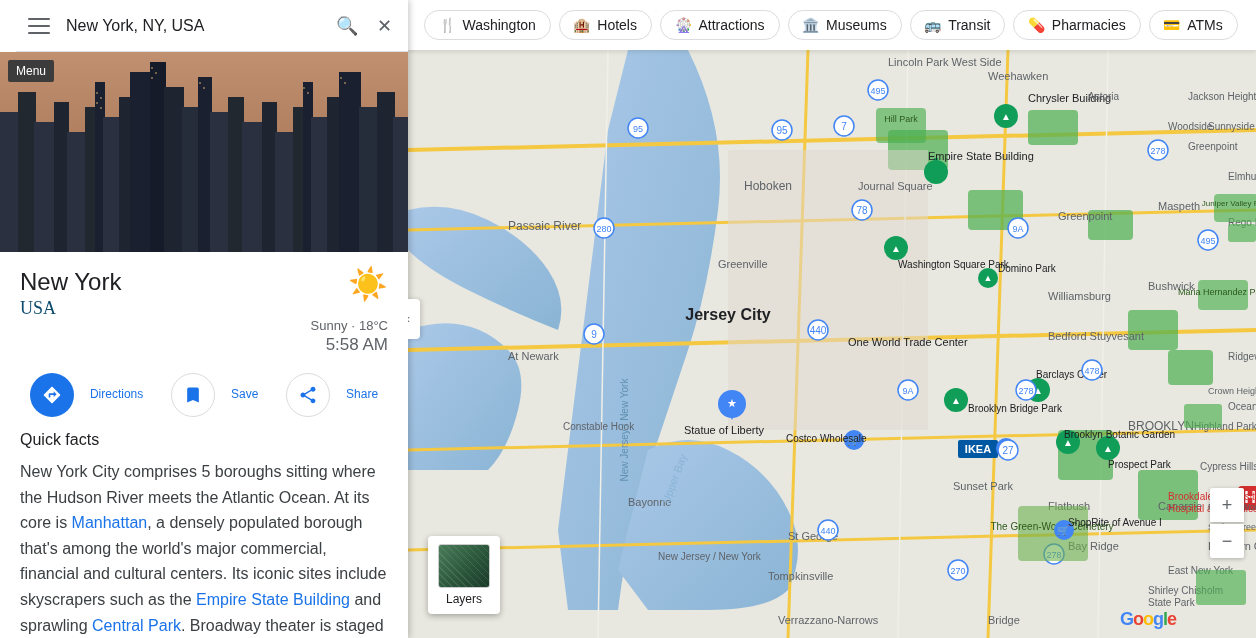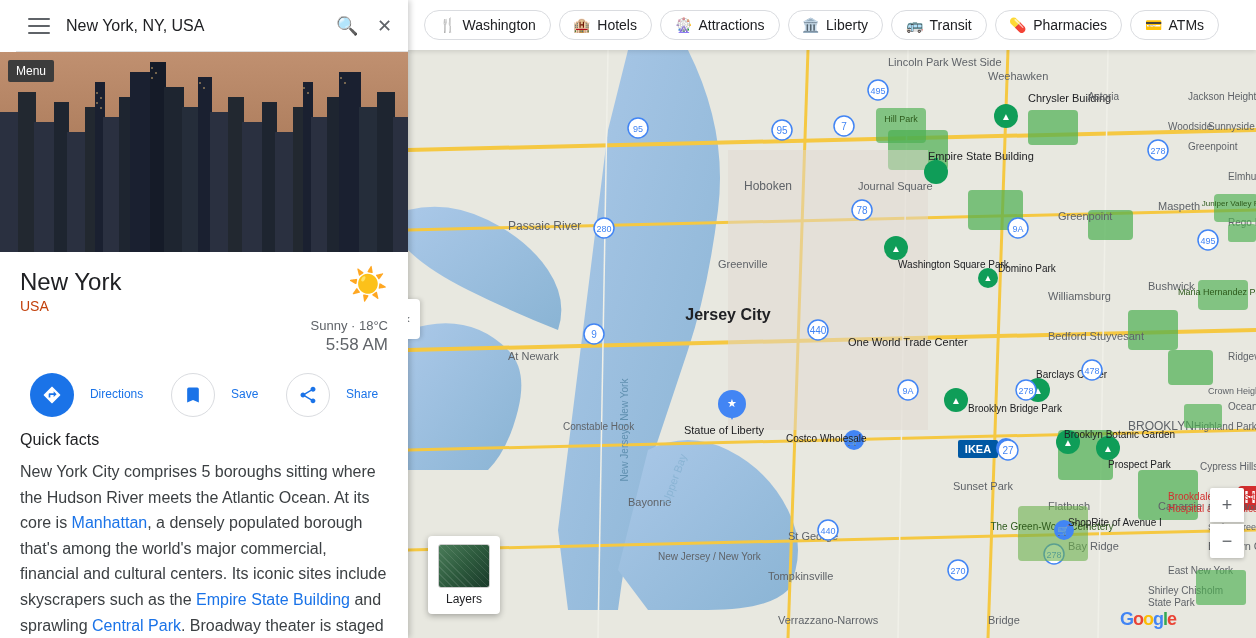--- a/index.html
+++ b/index.html
@@ -103,23 +103,24 @@
       align-items: flex-start;
       justify-content: space-between;
       flex-shrink: 0;
     }
     #city-name {
       font-size: 24px;
       font-weight: 400;
       color: #202124;
     }
     #country-name {
-      font-size: 14px;
-      color: #c2410c;
+      font-size: 18px;
+      color: #0c4a6e;
       margin-top: 2px;
+      font-family: Liberation Serif, serif;
     }
     #weather-area {
       display: flex;
       flex-direction: column;
       align-items: flex-end;
       gap: 2px;
     }
     #weather-icon {
       font-size: 32px;
       line-height: 1;
@@ -510,21 +511,21 @@
     <div class="tab-pill">
       <span class="tab-icon">🏨</span>
       <span>Hotels</span>
     </div>
     <div class="tab-pill">
       <span class="tab-icon">🎡</span>
       <span>Attractions</span>
     </div>
     <div class="tab-pill">
       <span class="tab-icon">🏛️</span>
-      <span>Liberty</span>
+      <span>Museums</span>
     </div>
     <div class="tab-pill">
       <span class="tab-icon">🚌</span>
       <span>Transit</span>
     </div>
     <div class="tab-pill">
       <span class="tab-icon">💊</span>
       <span>Pharmacies</span>
     </div>
     <div class="tab-pill">

